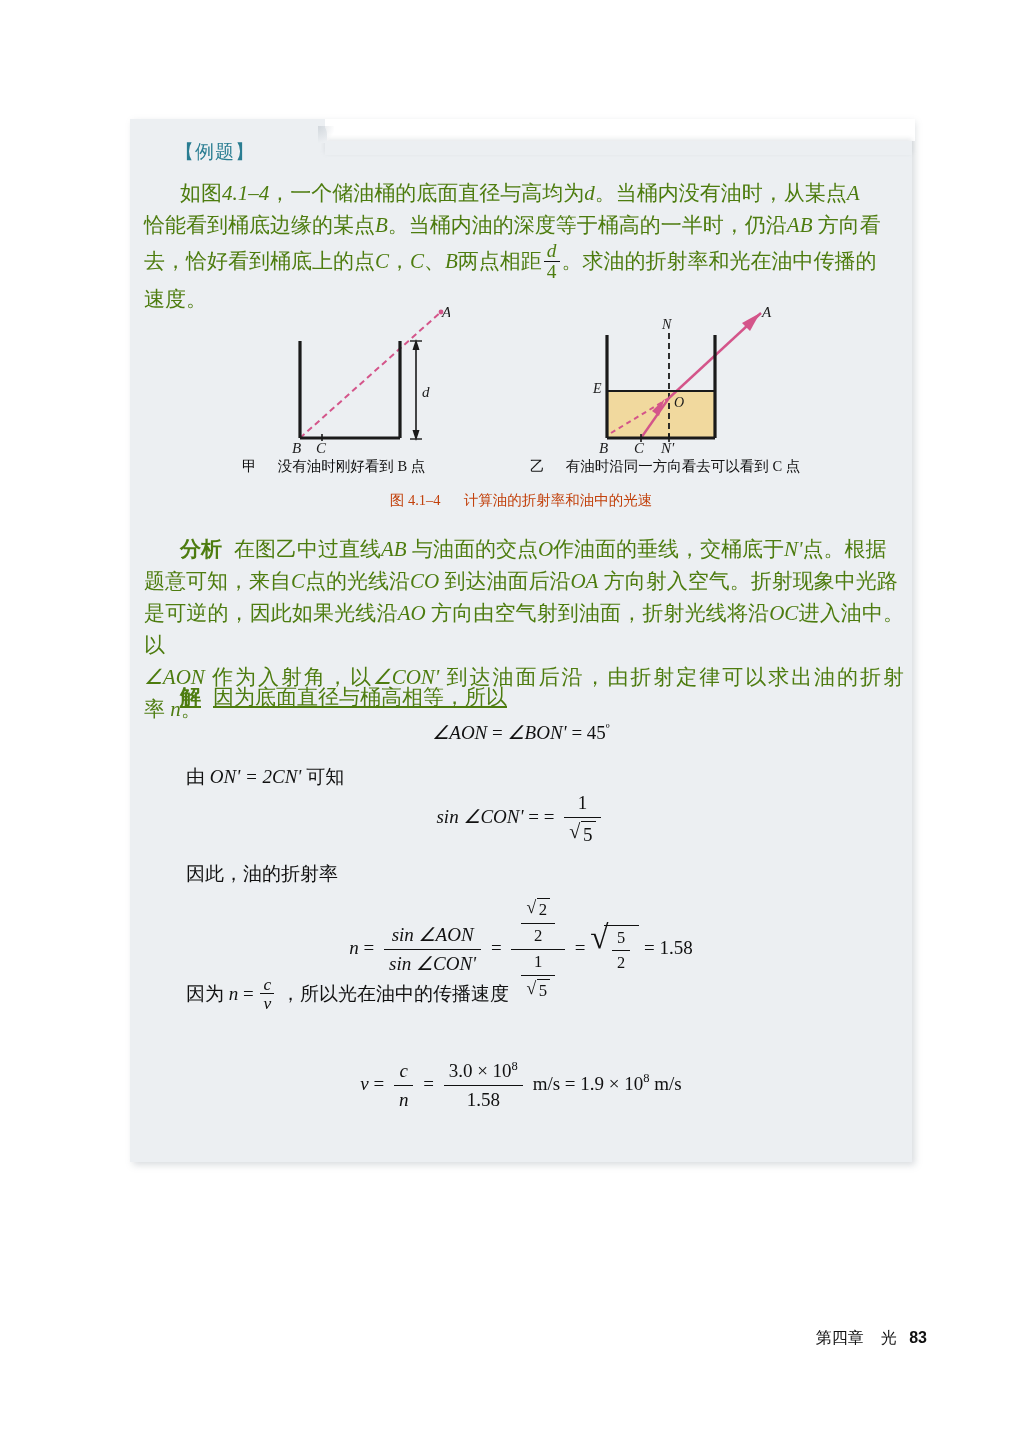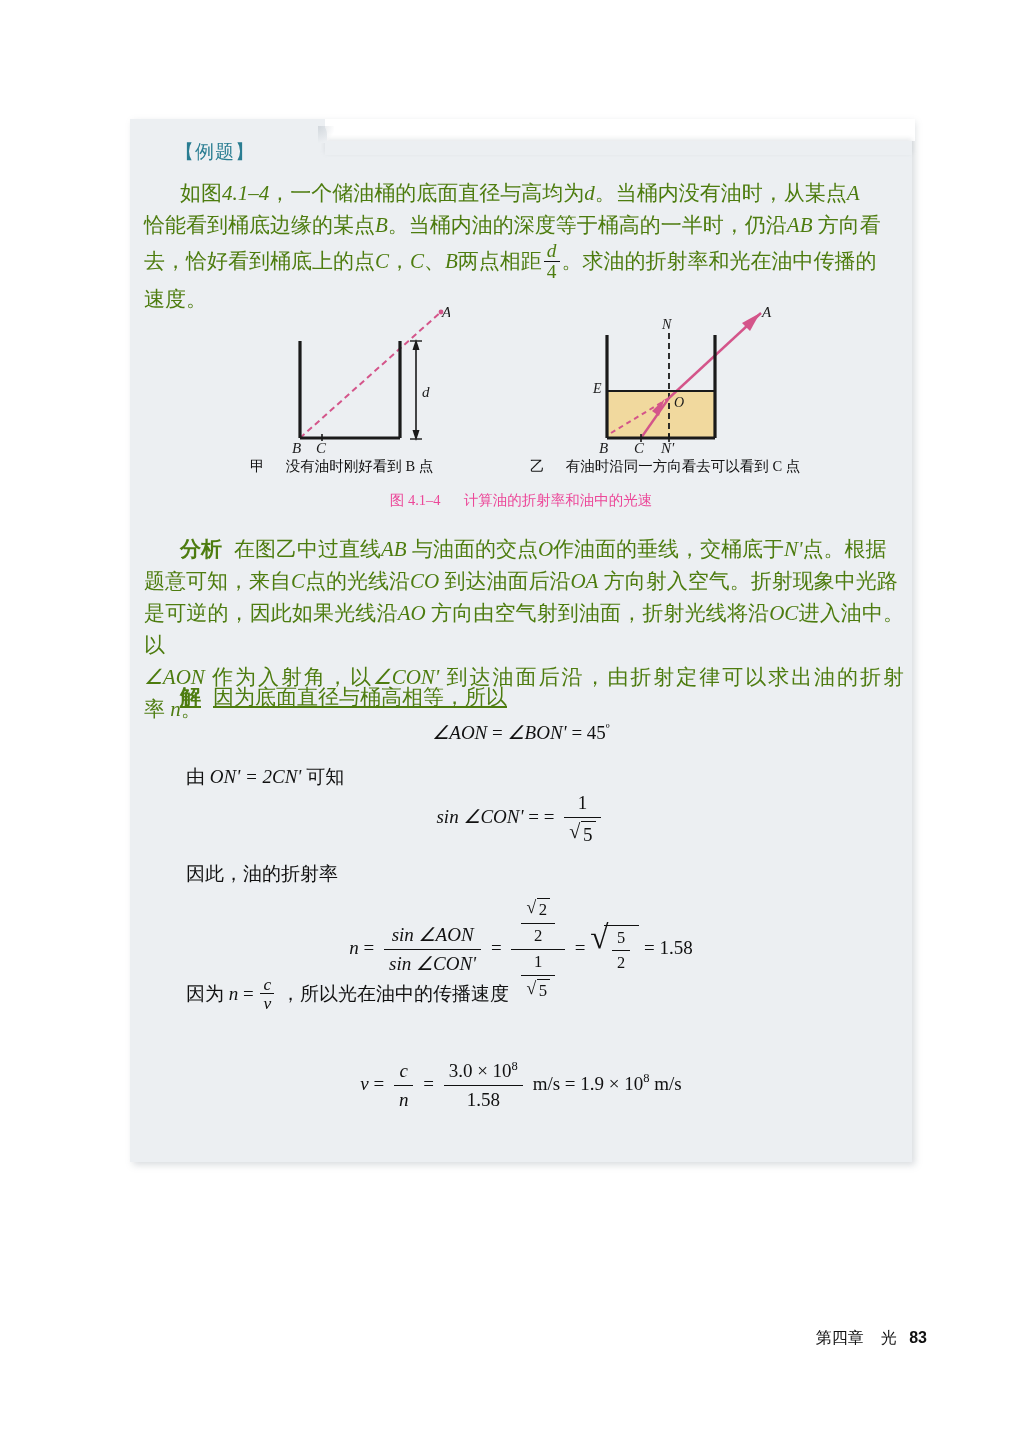--- a/index.html
+++ b/index.html
@@ -136,30 +136,30 @@
     height: 215px;
   }
   .fig-caption-row {
     position: absolute;
     top: 152px;
     left: 0;
     width: 782px;
     font-size: 14.5px;
     color: #111;
   }
-  .fig-sub-a { position: absolute; left: 120px; text-align: right; }
+  .fig-sub-a { position: absolute; left: 112px; text-align: right; }
   .fig-sub-b { position: absolute; left: 400px; }
   .fig-main-caption {
     position: absolute;
     top: 186px;
     left: 0;
     width: 782px;
     text-align: center;
     font-size: 14.5px;
-    color: #ec4899;
+    color: #c2410c;
   }
 
   
   .eq {
     position: absolute;
     font-size: 19px;
     color: #111;
     white-space: nowrap;
   }
   .eq-center { width: 782px; text-align: center; left: 0; }

